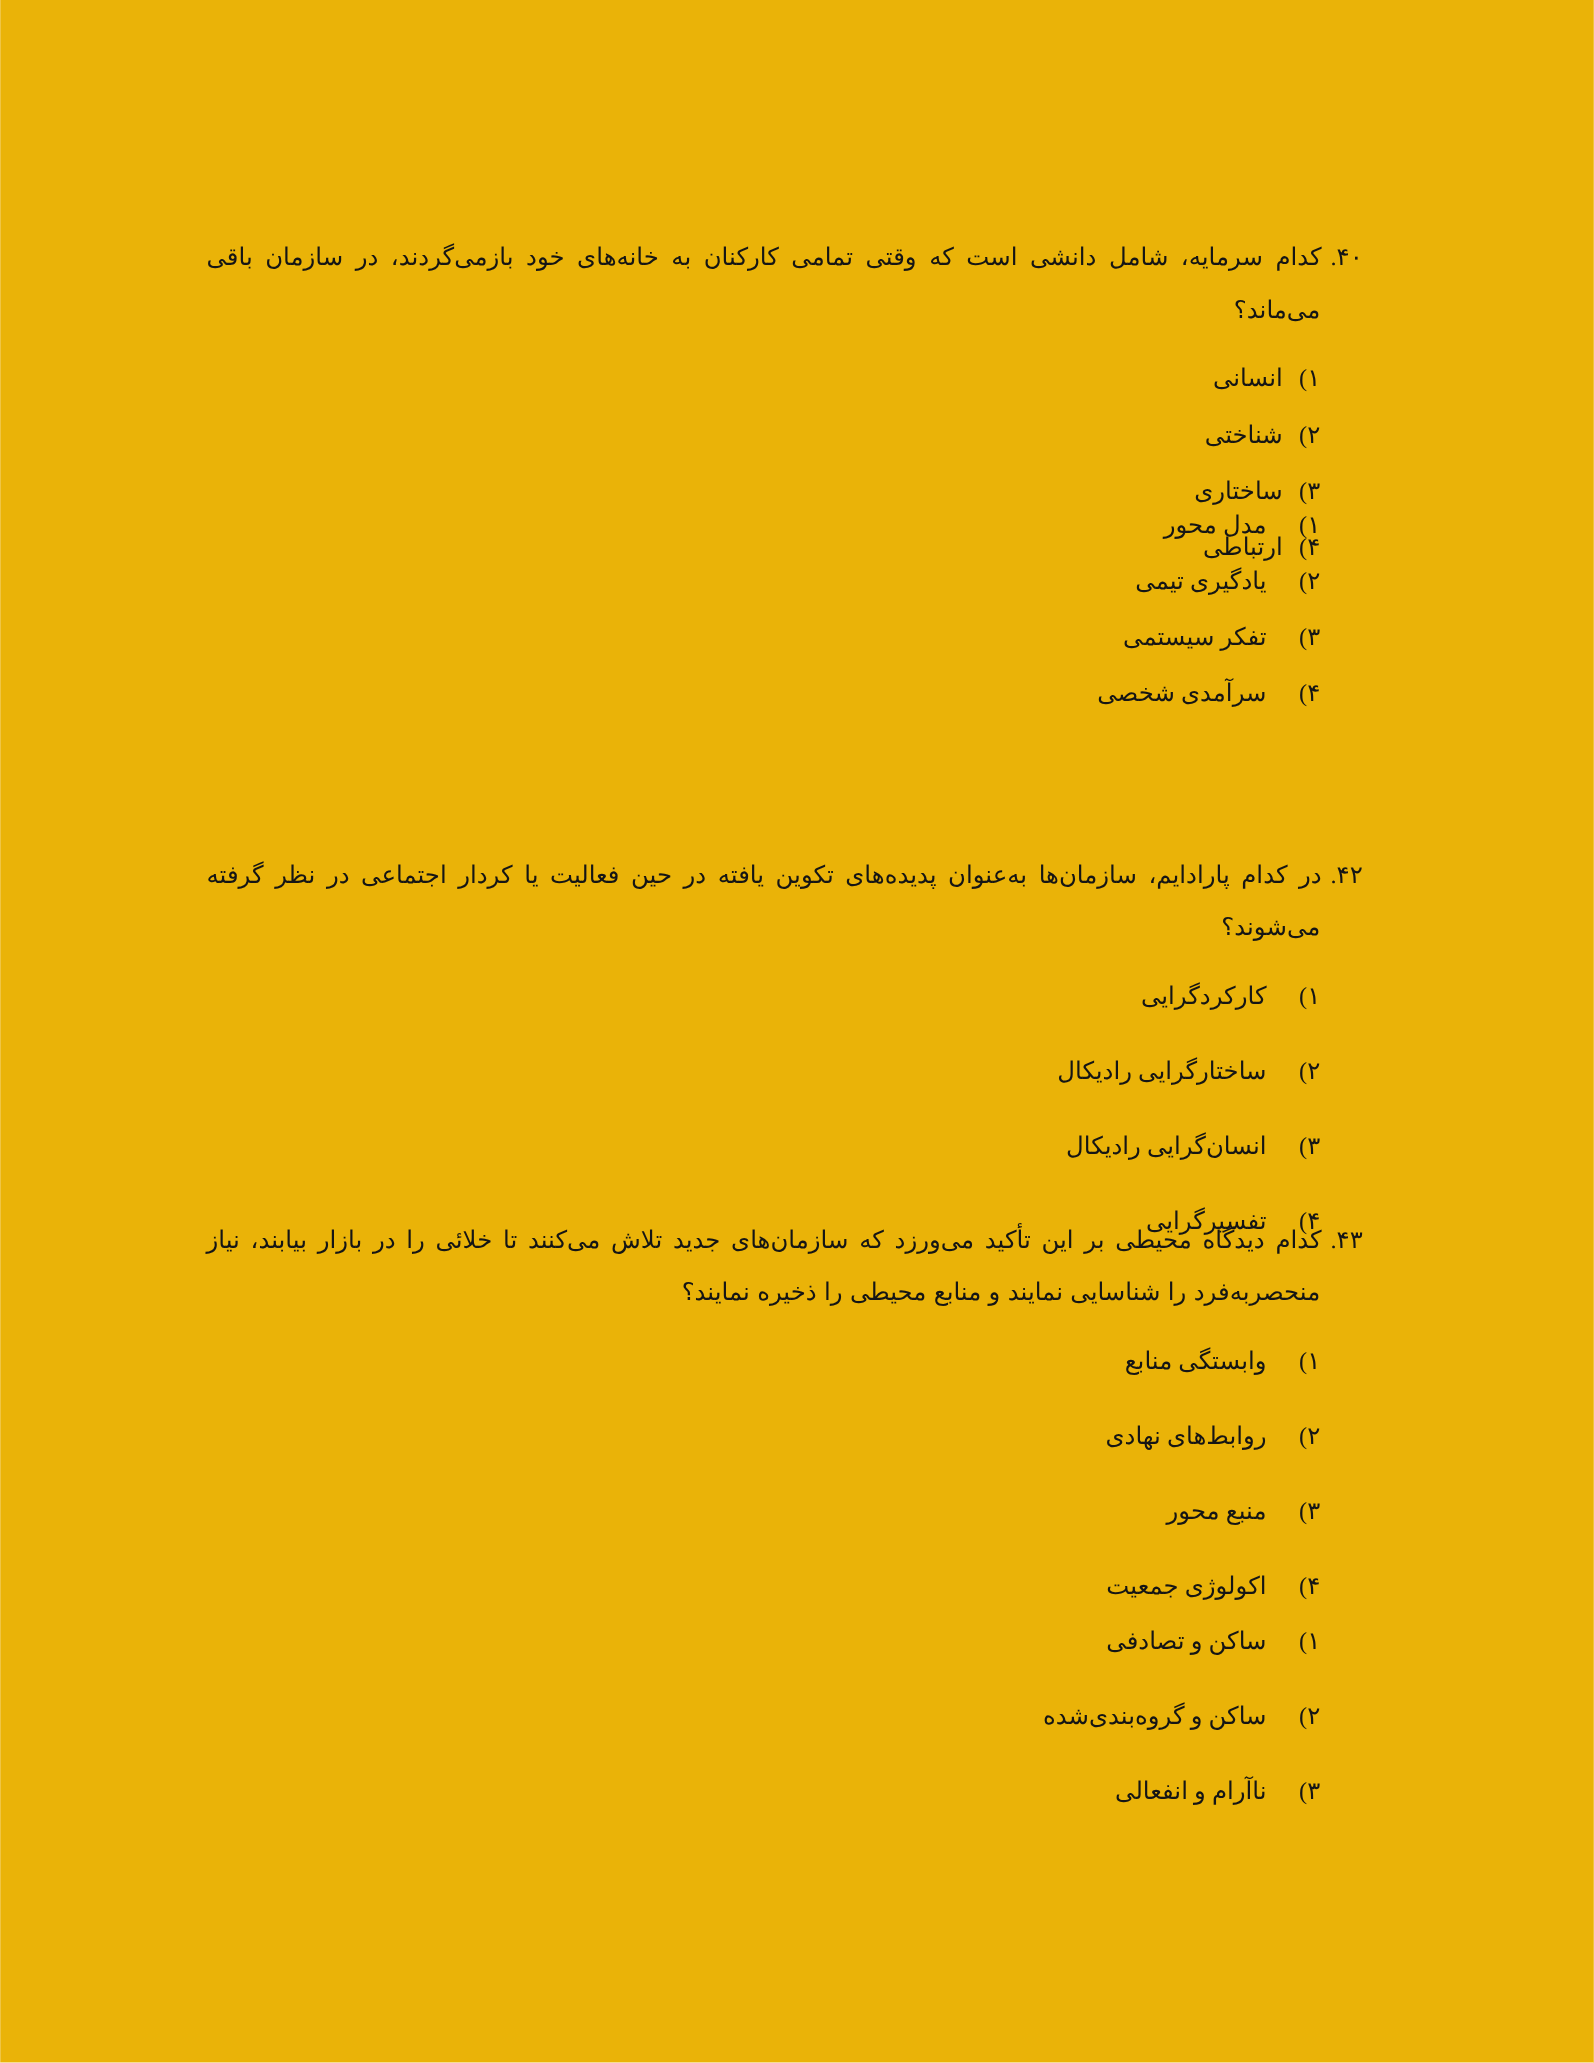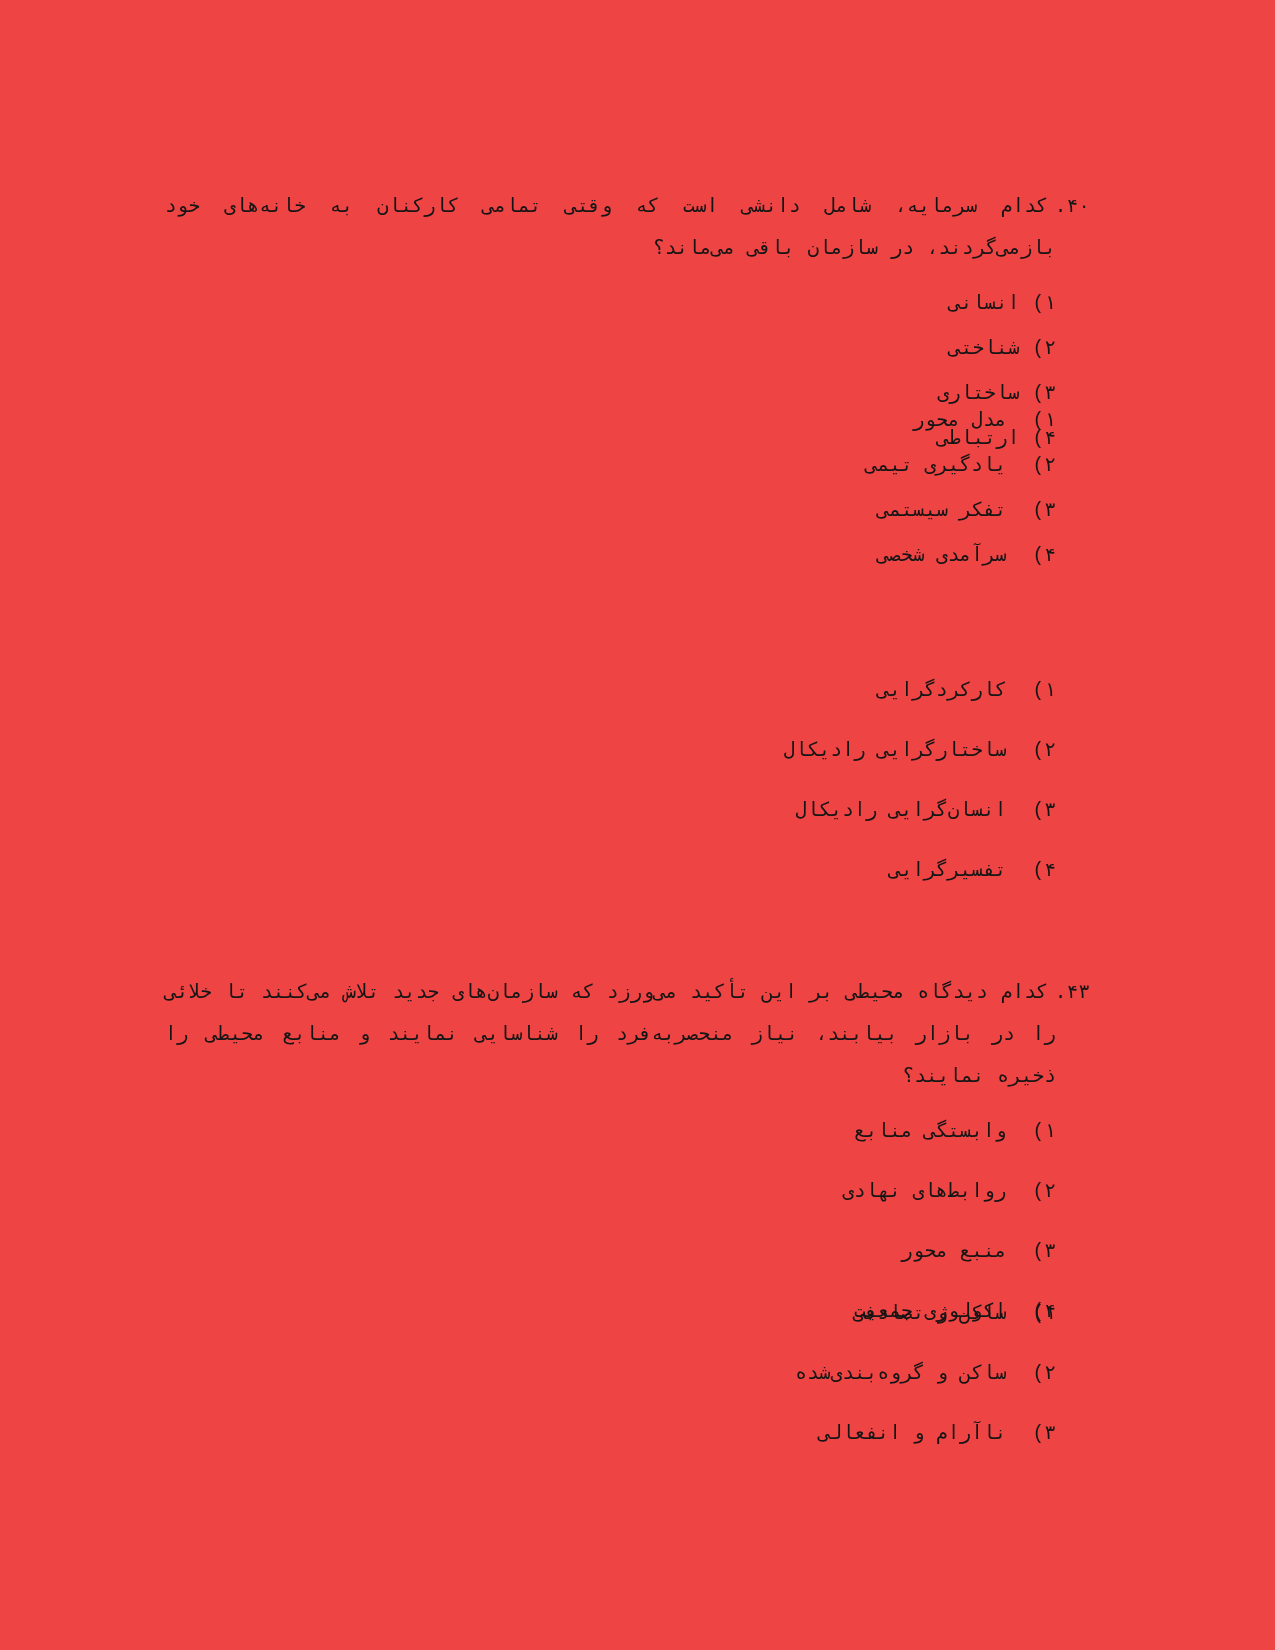--- a/index.html
+++ b/index.html
@@ -4,23 +4,23 @@
 <style>
   html, body {
     margin: 0;
     padding: 0;
     background: #ffffff;
   }
   .page {
     position: relative;
     width: 1275px;
     height: 1650px;
-    background: #ef4444;
+    background: #eab308;
     direction: rtl;
-    font-family: Liberation Mono, monospace;
+    font-family: Liberation Serif, serif;
     color: #151515;
     overflow: hidden;
     margin-left: 25px;
   }
   .question {
     position: absolute;
     right: 185px;
     left: 165px;
   }
   .question:nth-of-type(1) { top: 166px; }
@@ -110,20 +110,21 @@
         <span class="opt-text">تفکر سیستمی</span>
       </li>
       <li class="option">
         <span class="opt-label">۴)</span>
         <span class="opt-text">سرآمدی شخصی</span>
       </li>
     </ul>
   </div>
 
   <div class="question sp-lg">
+    <p class="qline"><span class="q-num">۴۲.</span><span>در کدام پارادایم، سازمان‌ها به‌عنوان پدیده‌های تکوین یافته در حین فعالیت یا کردار اجتماعی در نظر گرفته می‌شوند؟</span></p>
     <ul class="options">
       <li class="option">
         <span class="opt-label">۱)</span>
         <span class="opt-text">کارکردگرایی</span>
       </li>
       <li class="option">
         <span class="opt-label">۲)</span>
         <span class="opt-text">ساختارگرایی رادیکال</span>
       </li>
       <li class="option">

